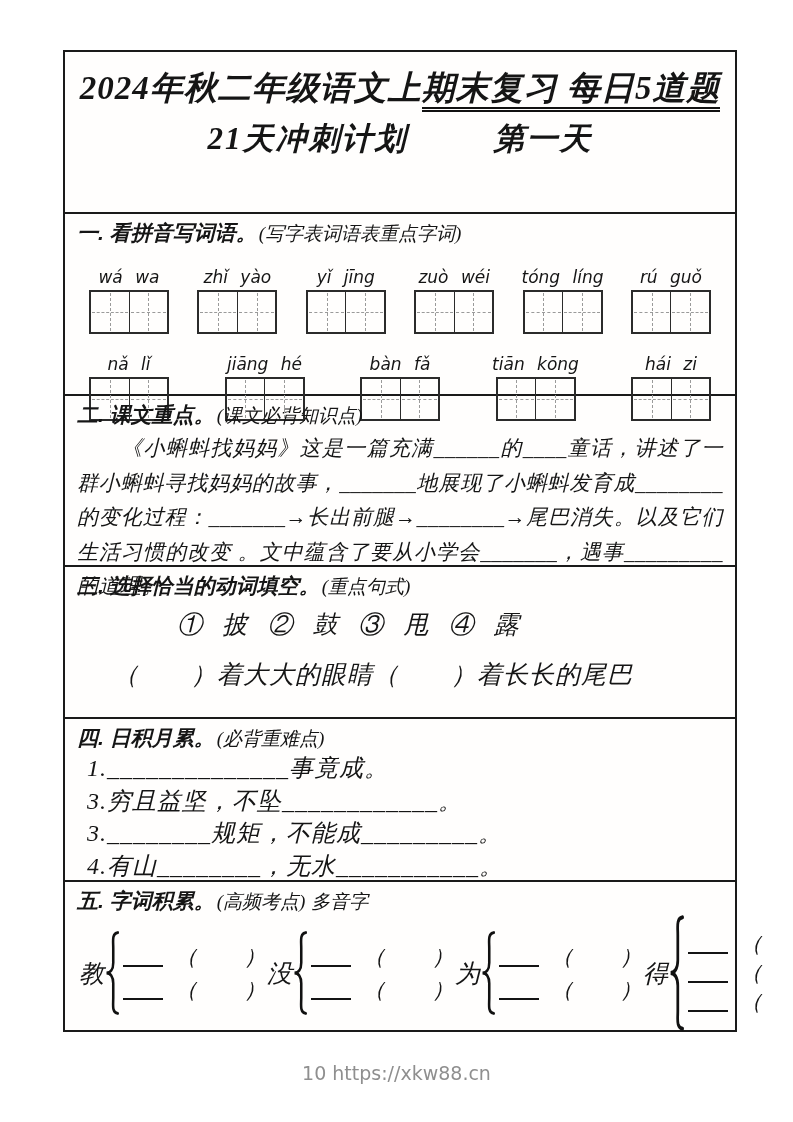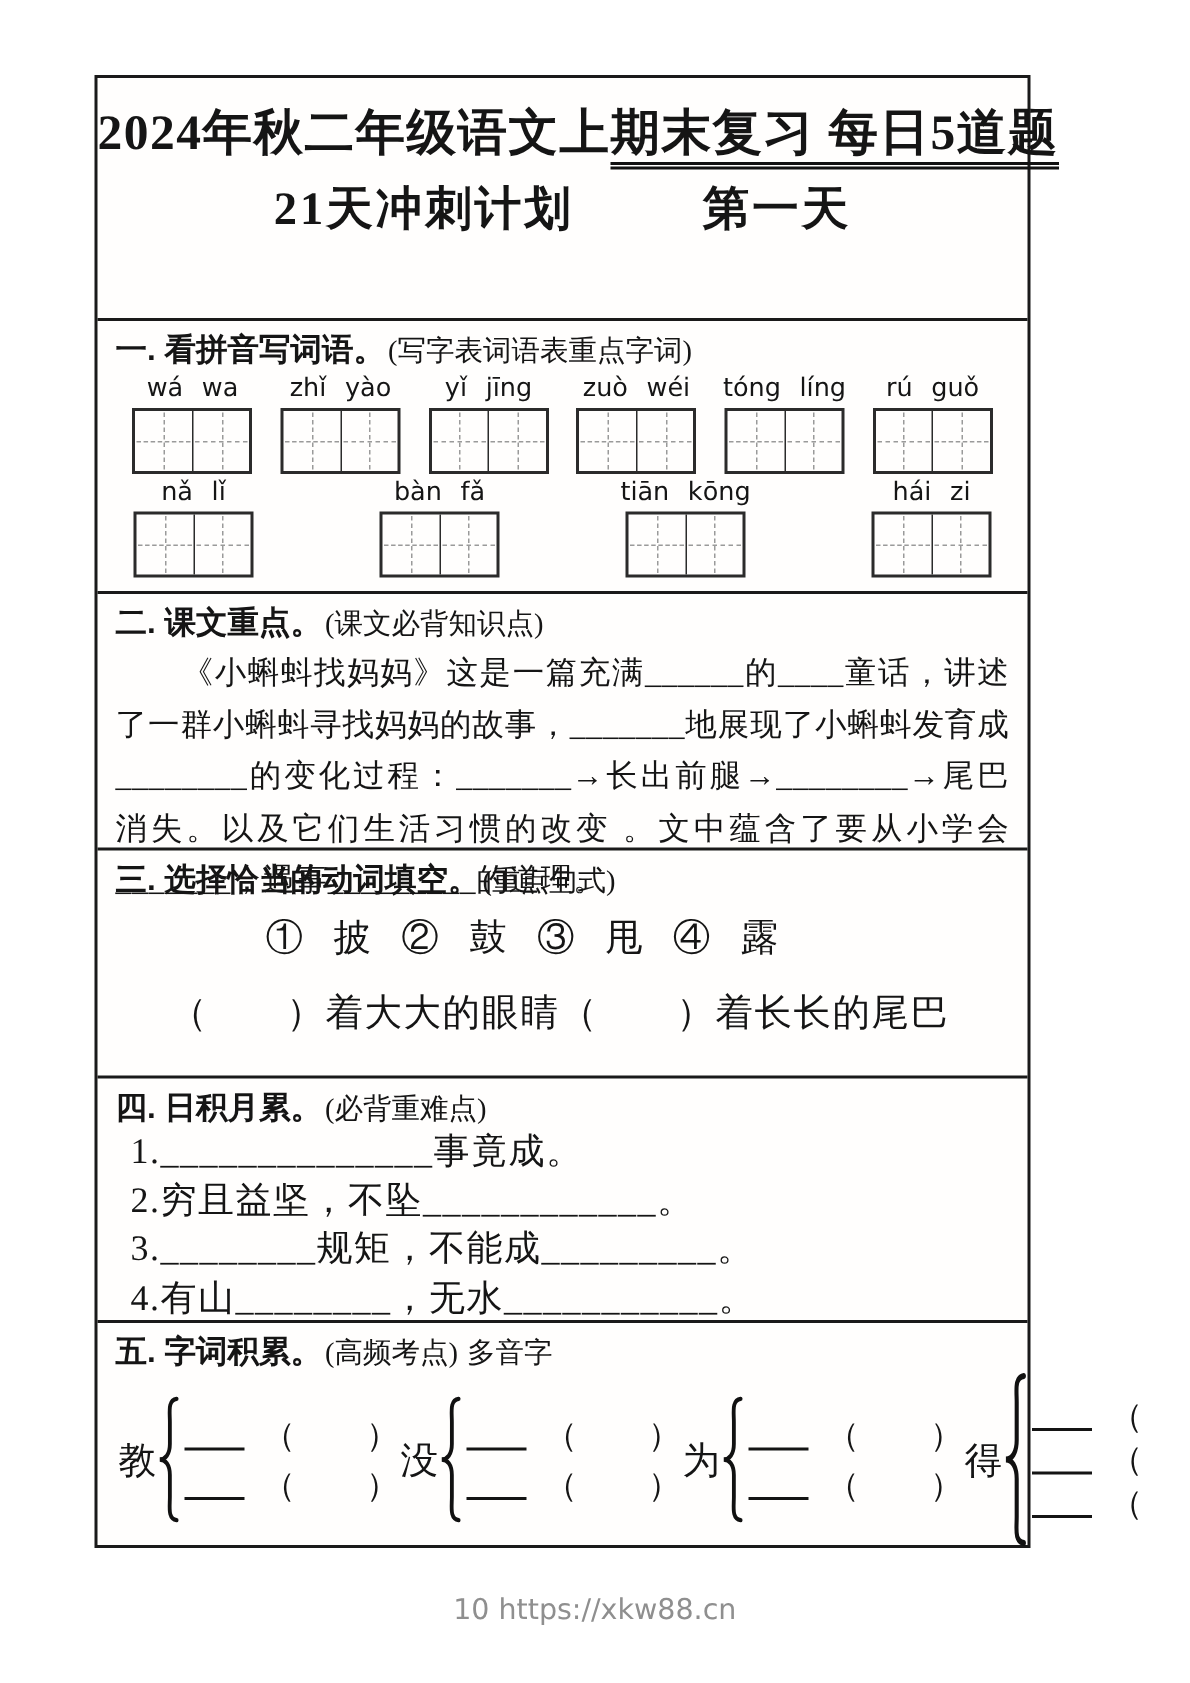--- a/index.html
+++ b/index.html
@@ -6,23 +6,24 @@
   html,body { width:793px; height:1122px; }
   body {
     background:#ffffff;
     color:#151515;
     font-family:"Liberation Serif","DejaVu Serif",serif;
     position:relative;
     overflow:hidden;
   }
   .sheet {
     position:absolute; left:63px; top:50px;
-    width:624px; height:982px;
+    width:674px; height:982px;
     border:2px solid #1a1a1a;
     background:#fffefd;
+    font-style:italic;
   }
   
   .head-block { height:160px; padding-top:14px; }
   .title { text-align:center; font-size:33px; font-weight:bold; letter-spacing:1px; white-space:nowrap; }
   .title .underlined { border-bottom:5px double #111; padding-bottom:1px; }
   .subtitle { text-align:center; font-size:31px; font-weight:bold; margin-top:7px; letter-spacing:2px; }
   .subtitle .gap { display:inline-block; width:86px; }
   .info-row { margin-top:9px; text-align:center; font-size:20px; white-space:nowrap; }
   .info-row .lbl { letter-spacing:2px; }
   .blankline {
@@ -31,21 +32,21 @@
     vertical-align:baseline;
   }
   .info-row .blankline:last-child { margin-right:0; }
   
   .section { border-top:2px solid #1a1a1a; padding:5px 12px 0 12px; }
   .sec-head { font-size:21px; font-weight:bold; font-family:"Liberation Sans","DejaVu Sans",sans-serif; white-space:nowrap; }
   .sec-head .anno { font-size:19px; font-weight:normal; font-family:"Liberation Serif","DejaVu Serif",serif; margin-left:2px; }
   .sec-head .sub { font-size:19px; font-weight:normal; margin-left:6px; }
   
   .sec1 { height:182px; }
-  .py-row { display:flex; justify-content:space-between; padding:0 2px; margin-top:2px; }
+  .py-row { display:flex; justify-content:space-between; padding:0 2px; margin-top:20px; }
   .py-col { width:100px; text-align:center; }
   .py-label {
     font-family:"DejaVu Sans","Liberation Sans",sans-serif;
     font-size:17px; word-spacing:7px; margin-bottom:3px; white-space:nowrap;
   }
   .tz-box {
     width:80px; height:44px; margin:0 auto;
     border:2px solid #2b2b2b; display:flex;
   }
   .tz-cell { flex:1; position:relative; }
@@ -160,20 +161,27 @@
 
     <div class="py-row">
       <div class="py-col">
         <div class="py-label">nǎ lǐ</div>
         <div class="tz-box">
             <span class="tz-cell"></span>
             <span class="tz-cell"></span>
           </div>
       </div>
       <div class="py-col">
+        <div class="py-label">jiāng hé</div>
+        <div class="tz-box">
+            <span class="tz-cell"></span>
+            <span class="tz-cell"></span>
+          </div>
+      </div>
+      <div class="py-col">
         <div class="py-label">bàn fǎ</div>
         <div class="tz-box">
             <span class="tz-cell"></span>
             <span class="tz-cell"></span>
           </div>
       </div>
       <div class="py-col">
         <div class="py-label">tiān kōng</div>
         <div class="tz-box">
             <span class="tz-cell"></span>
@@ -206,21 +214,21 @@
     <div class="options">① 披 ② 鼓 ③ 甩 ④ 露</div>
     <div class="pair-line">（　　）着大大的眼睛（　　）着长长的尾巴</div>
   </div>
 
   <div class="section sec4">
     <div class="sec-head">
       <span>四.</span>
       <span>日积月累。</span><span class="anno">(必背重难点)</span>
     </div>
     <div class="item">1.______________事竟成。</div>
-    <div class="item">2.穷且益坚，不坠____________。</div>
+    <div class="item">3.穷且益坚，不坠____________。</div>
     <div class="item">3.________规矩，不能成_________。</div>
     <div class="item">4.有山________，无水___________。</div>
   </div>
 
   <div class="section sec5">
     <div class="sec-head">
       <span>五.</span>
       <span>字词积累。</span><span class="anno">(高频考点)</span><span class="sub">多音字</span>
     </div>
     <div class="s5-groups">

